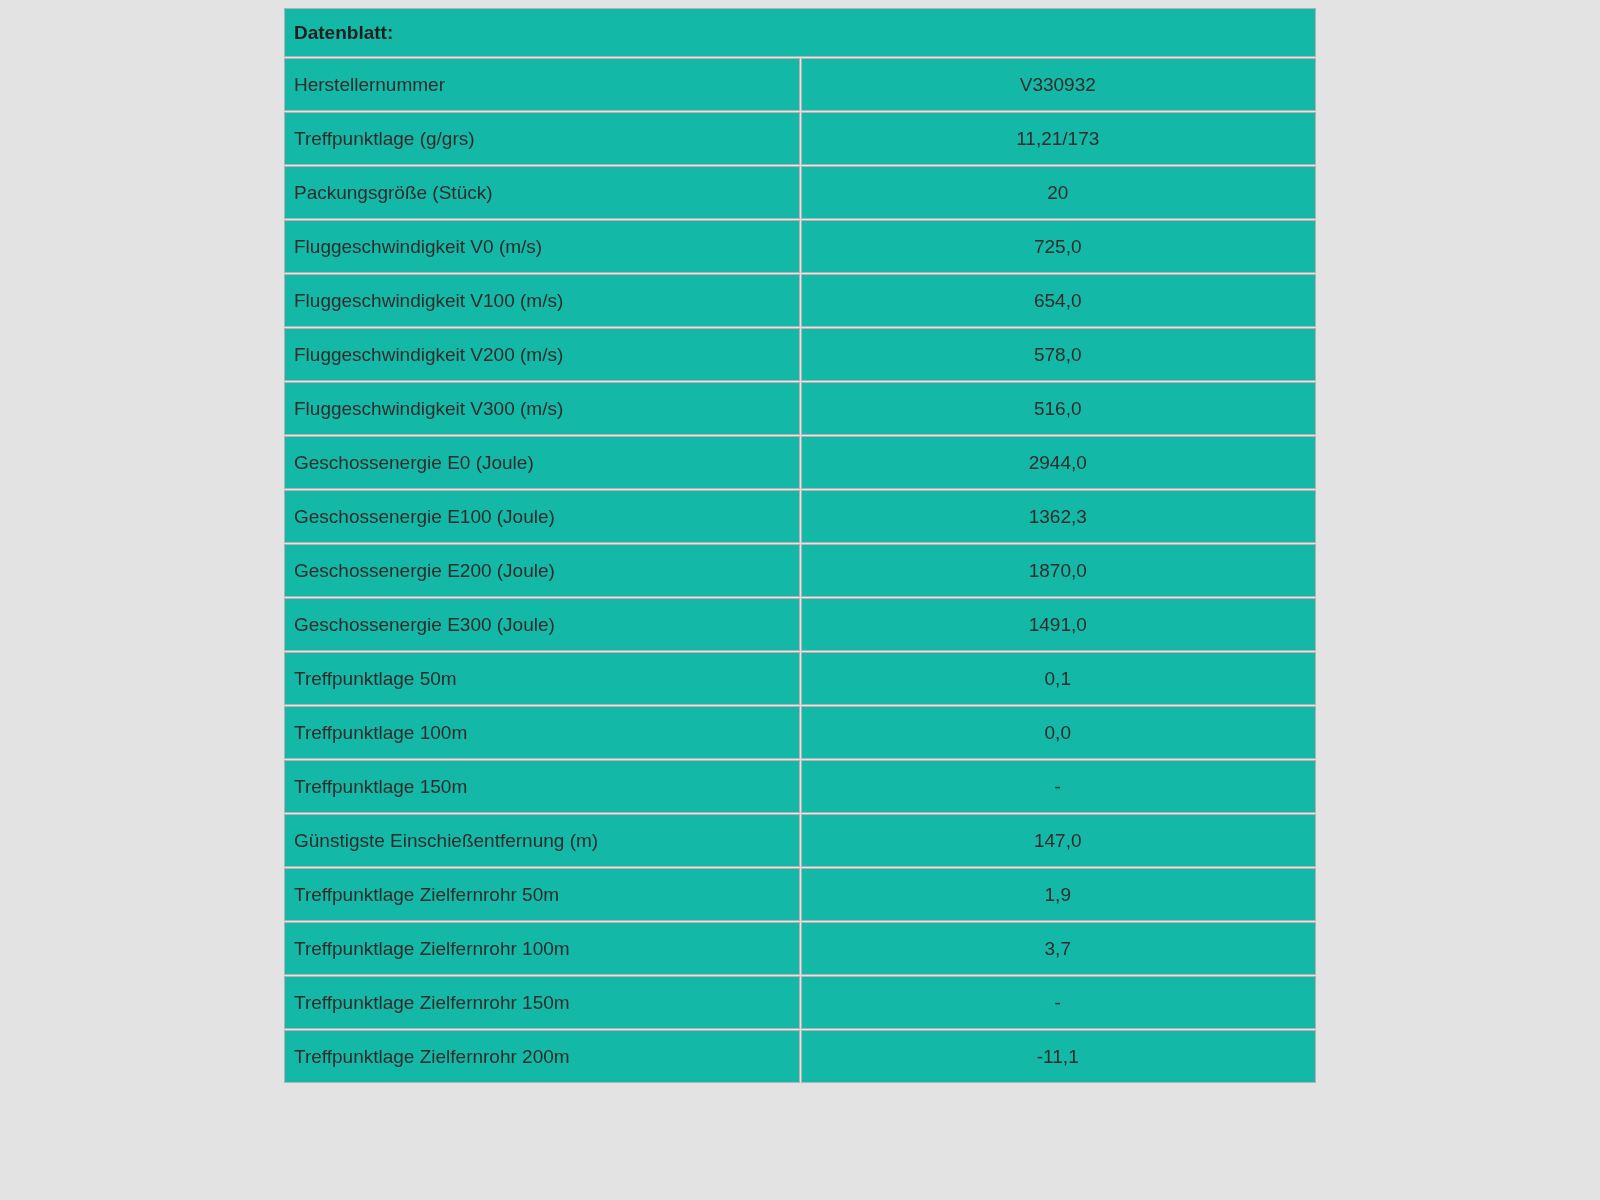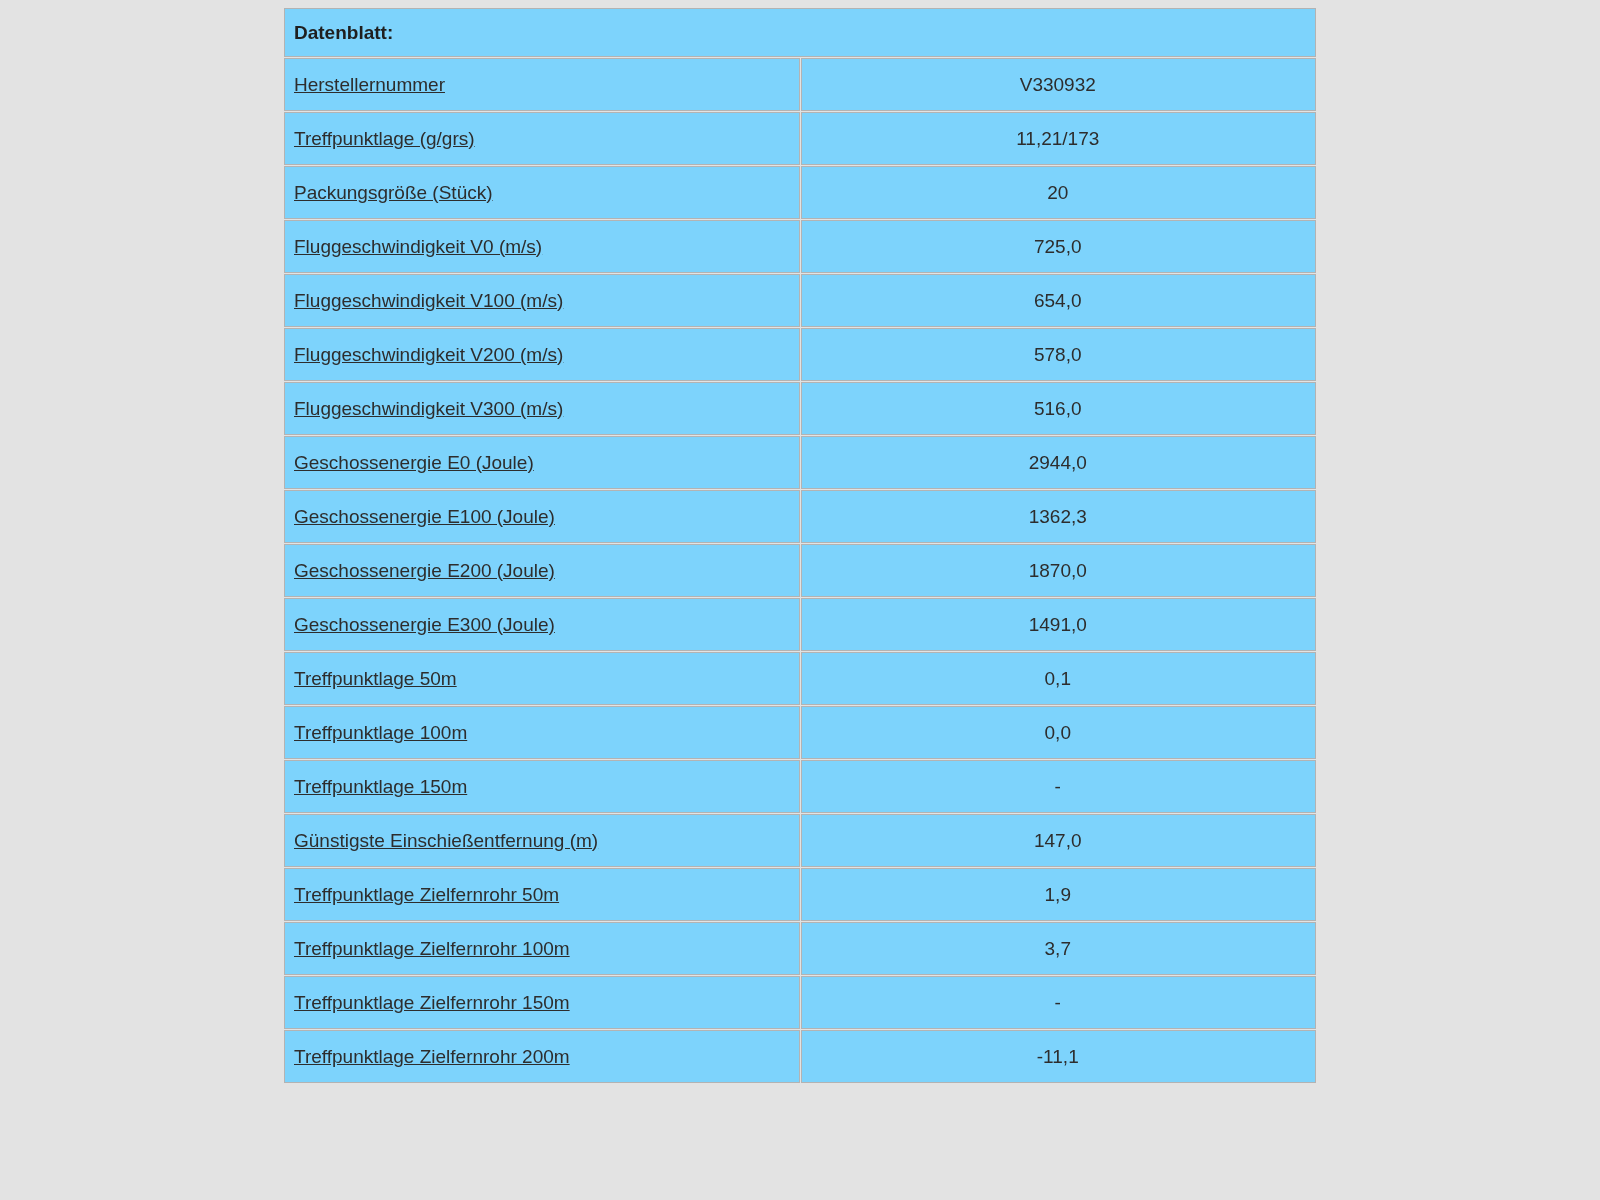--- a/index.html
+++ b/index.html
@@ -20,36 +20,36 @@
     left: 283px;
     top: 7px;
     width: 1034px;
     border-collapse: separate;
     border-spacing: 1px;
     font-size: 19px;
     table-layout: fixed;
   }
   table.datasheet td {
     box-sizing: border-box;
-    background: #7dd3fc;
+    background: #14b8a6;
     border: 1px solid #b3b3b3;
     padding: 2px 10px 2px 9px;
     vertical-align: middle;
     white-space: nowrap;
     overflow: hidden;
   }
   table.datasheet tr.title-row td {
     height: 49px;
     font-weight: bold;
     color: #1f1f1f;
   }
   table.datasheet tr.data-row td {
     height: 53px;
   }
-  table.datasheet td.label-cell { width: 50%; text-decoration: underline; }
+  table.datasheet td.label-cell { width: 50%; }
   table.datasheet td.value-cell { width: 50%; text-align: center; }
 </style>
 </head>
 <body>
 
 <table class="datasheet">
   <tbody id="datasheet-body">
     <tr class="title-row">
       <td colspan="2">Datenblatt:</td>
     </tr>

